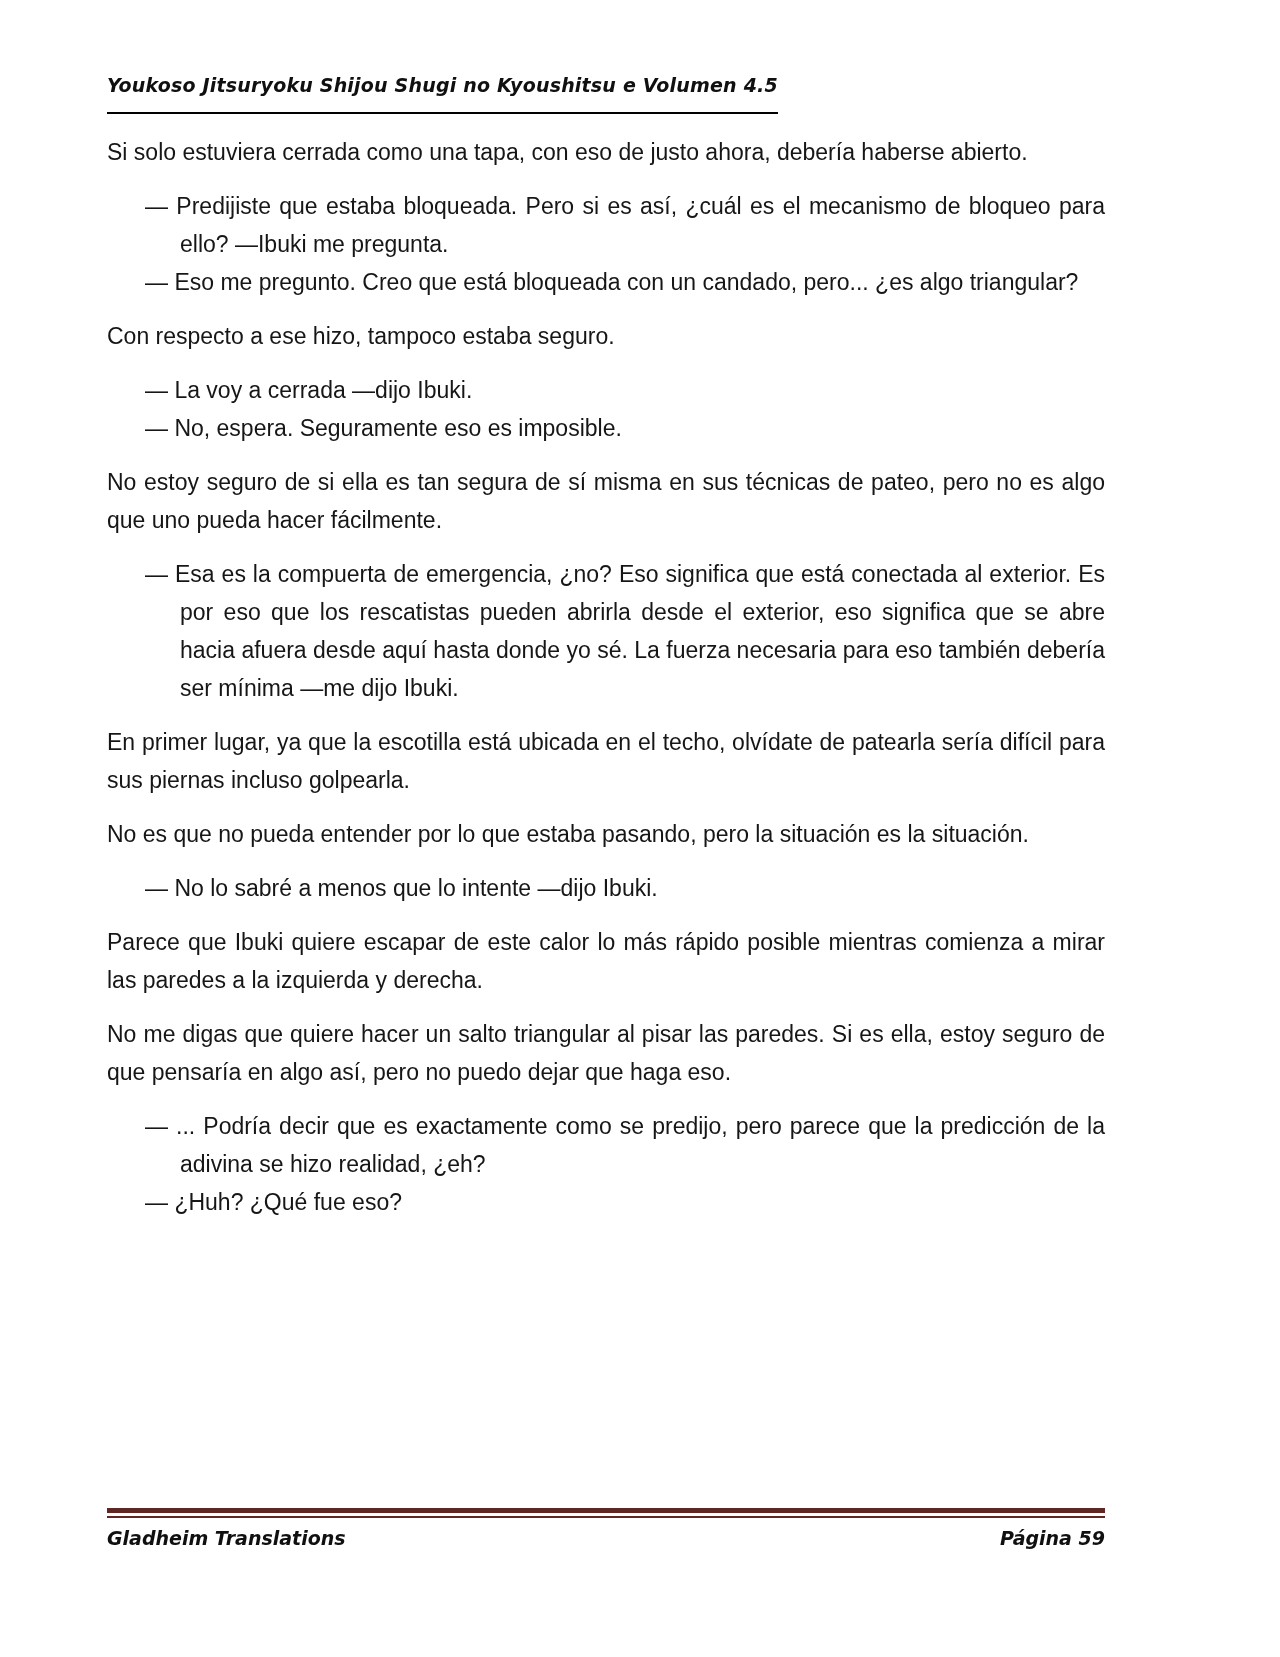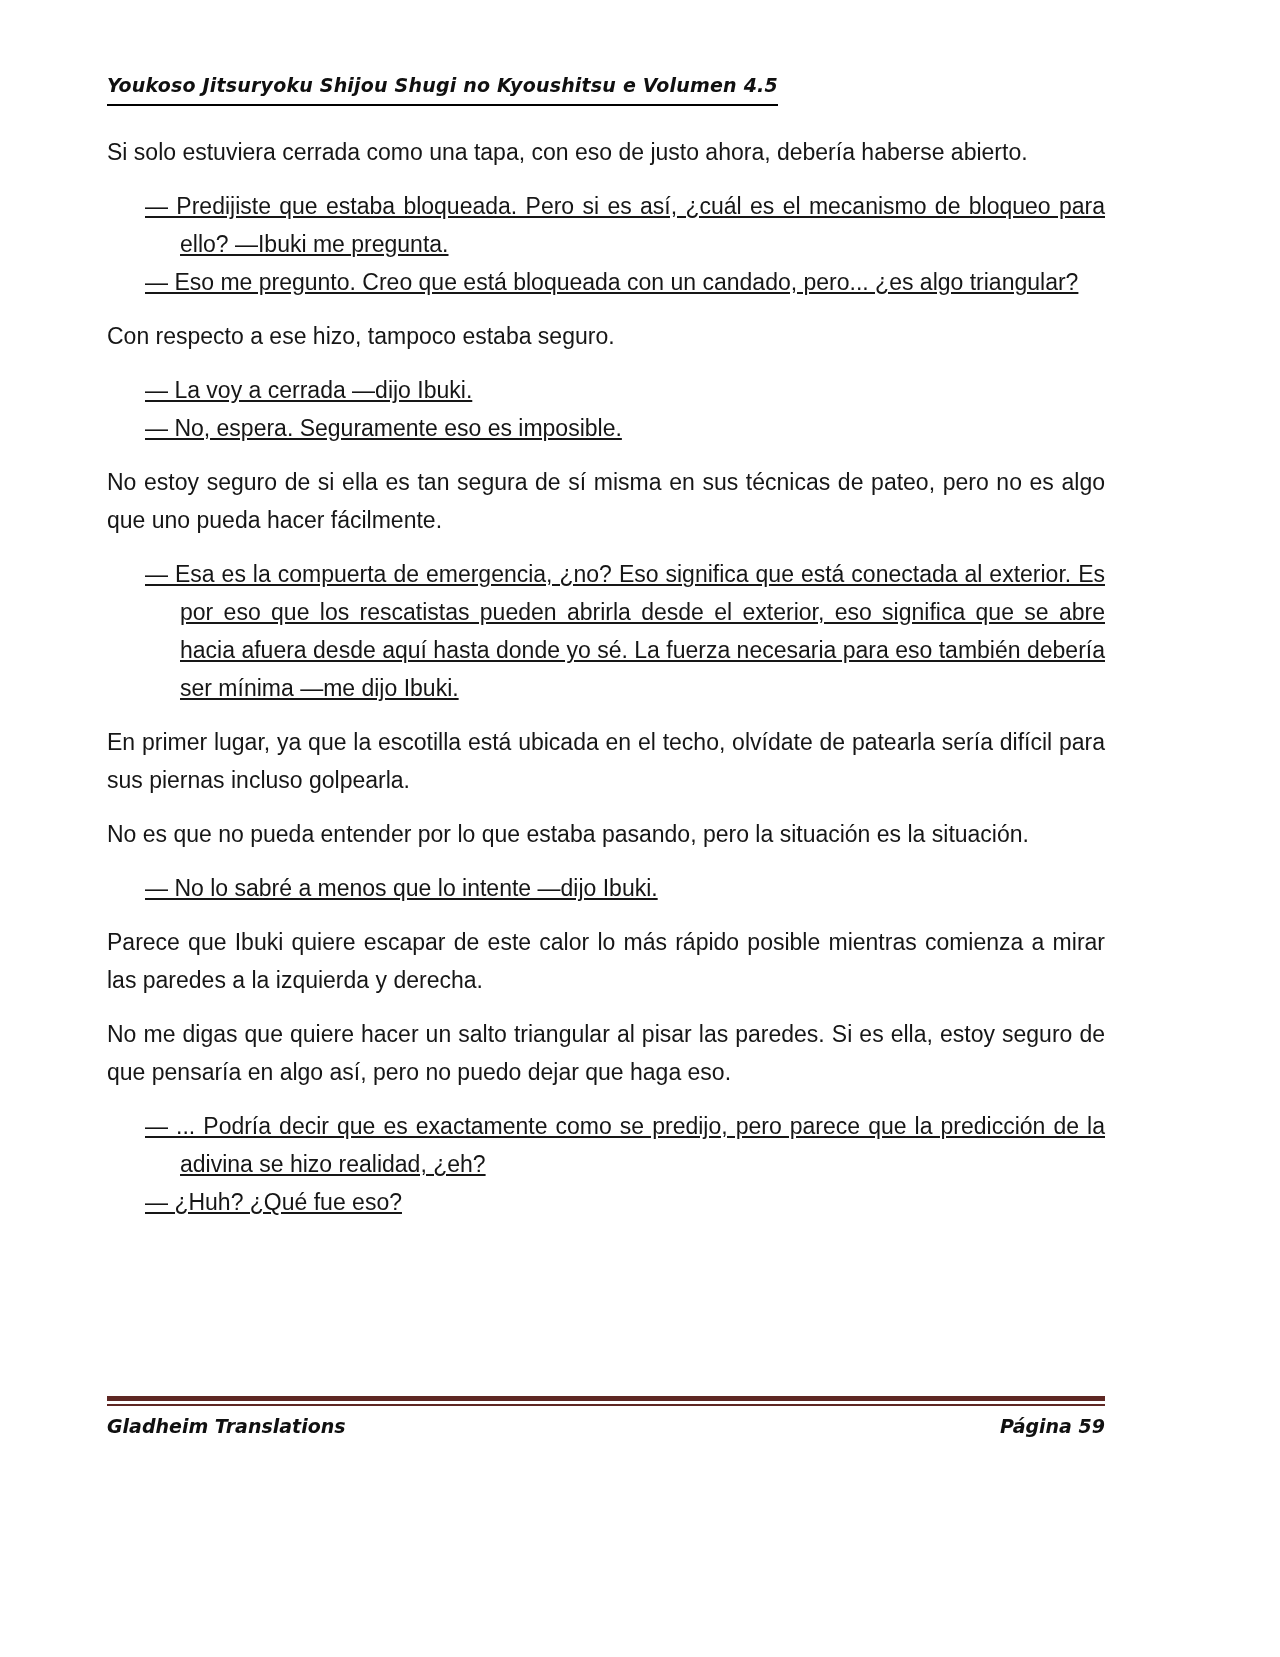--- a/index.html
+++ b/index.html
@@ -30,53 +30,52 @@
   }
   .header-title {
     display: inline-block;
     font-family: "DejaVu Sans", sans-serif;
     font-weight: bold;
     font-style: italic;
     font-size: 19px;
     letter-spacing: 0.2px;
     color: #101010;
     border-bottom: 2px solid #000000;
-    padding-bottom: 8px;
+    padding-bottom: 16px;
   }
 
   
   .content {
     position: absolute;
     top: 133px;
     left: 107px;
     width: 998px;
     font-size: 23px;
     line-height: 38px;
     text-align: justify;
     color: #161616;
   }
   .para {
     margin: 0 0 16px 0;
   }
   .dialogue {
     margin: 0 0 16px 0;
-    text-decoration: underline;
   }
   .dialogue-line {
     padding-left: 73px;
     text-indent: -35px;
     text-align: justify;
   }
 
   
   .footer {
     position: absolute;
     left: 107px;
     width: 998px;
-    top: 1396px;
+    top: 1508px;
   }
   .footer-rule {
     border-top: 5px solid #5e2723;
     border-bottom: 2px solid #5e2723;
     height: 3px;
   }
   .footer-row {
     display: flex;
     justify-content: space-between;
     align-items: baseline;

